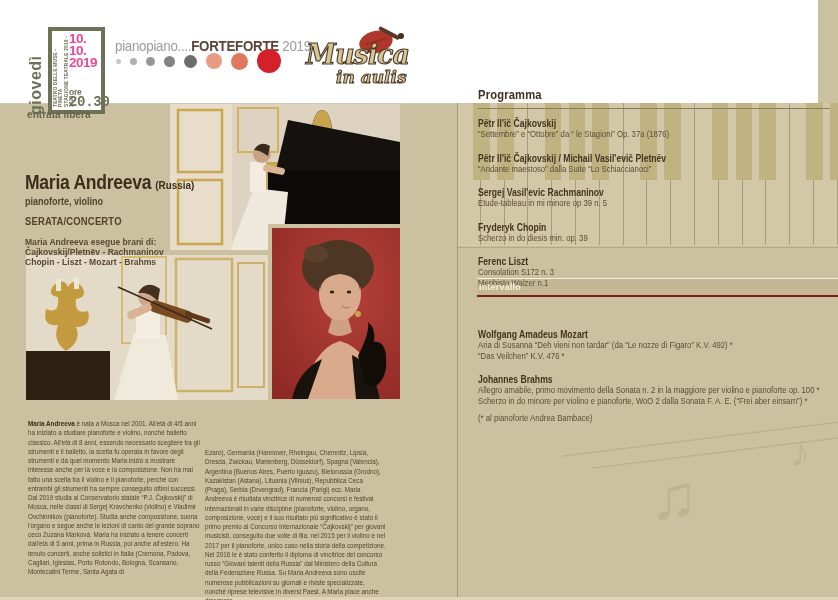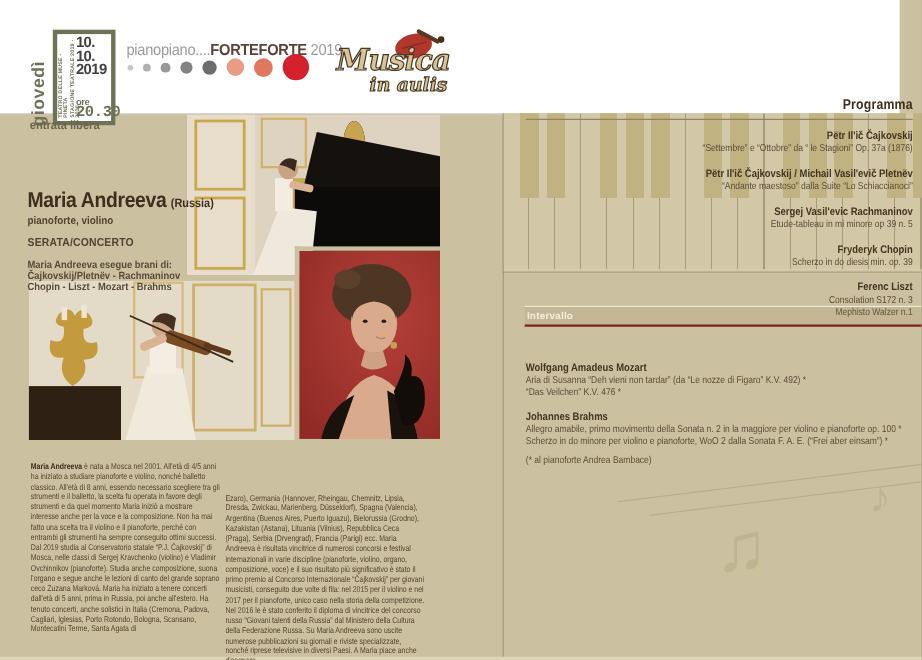--- a/index.html
+++ b/index.html
@@ -11,21 +11,21 @@
   .right-strip{position:absolute;left:818px;top:0;width:20px;height:103px;background:#cbc0a0;}
 
   
   .vtext{writing-mode:vertical-rl;transform:rotate(180deg);}
   .weekday{position:absolute;left:27px;top:27px;height:88px;width:19px;
     font-size:16px;font-weight:bold;color:#6d7257;letter-spacing:.5px;}
   .date-box{position:absolute;left:48px;top:27px;width:57px;height:87px;background:#fff;
     border:4px solid #6d7257;box-sizing:border-box;}
   .venue-wrap{position:absolute;left:1px;top:1px;height:75px;display:flex;gap:1px;}
   .venue-wrap span{font-size:4.8px;color:#6d7257;font-weight:bold;letter-spacing:.2px;height:75px;}
-  .date-nums{position:absolute;left:17px;top:2px;color:#404040;font-weight:bold;
+  .date-nums{position:absolute;left:17px;top:2px;color:#ec4899;font-weight:bold;
     font-size:13.5px;line-height:12px;letter-spacing:-.5px;}
   .date-time{position:absolute;left:17px;bottom:1px;color:#6d7257;font-weight:bold;letter-spacing:-.3px;}
   .date-time .ore{font-size:8.5px;line-height:8px;}
   .date-time .hm{font-size:14px;line-height:13px;font-family:Liberation Mono, monospace;}
 
   
   .series{position:absolute;left:115px;top:38px;font-size:14.5px;letter-spacing:-.3px;
     transform:scaleX(.92);transform-origin:0 0;white-space:nowrap;}
   .series .lt{color:#9b9b9b;}
   .series .bd{color:#5c4337;font-weight:bold;}
@@ -69,21 +69,21 @@
   .artist .etype{font-size:10.5px;font-weight:bold;color:#54422f;margin-top:8px;letter-spacing:.2px;}
   .artist .plays{margin-top:10px;font-size:9.5px;font-weight:600;color:#5a4836;line-height:10px;}
 
   
   .photo{position:absolute;overflow:hidden;}
   .ph-pianist{left:170px;top:104px;width:230px;height:146px;}
   .ph-violinist{left:26px;top:255px;width:242px;height:145px;}
   .ph-portrait{left:268px;top:224px;width:132px;height:175px;border-left:4px solid #cbc0a0;border-top:4px solid #cbc0a0;box-sizing:border-box;}
 
   
-  .program{position:absolute;left:478px;top:87px;width:352px;text-align:right;}
+  .program{position:absolute;left:478px;top:87px;width:352px;}
   .cx86{transform:scaleX(.86);transform-origin:0 0;width:409px;}
   .prog-title{font-size:13px;font-weight:bold;color:#3f2f1e;padding-bottom:6px;border-bottom:1px solid #8a7a5e;
     margin-bottom:9px;letter-spacing:.2px;}
   .entry{margin-bottom:13px;}
   .entry .comp{font-size:10px;font-weight:bold;color:#44331f;line-height:11px;}
   .entry .piece{font-size:9px;color:#5d4c38;line-height:10.5px;}
   .interval{position:absolute;left:477px;top:278px;width:361px;height:19px;box-sizing:border-box;
     border-top:1px solid #f4efdd;border-bottom:2px solid #7f1d1d;background:rgba(140,120,80,.12);
     color:#f4efdd;font-size:9px;font-weight:bold;line-height:17px;padding-left:2px;letter-spacing:.2px;}
   .program2{position:absolute;left:478px;top:329px;width:352px;}

